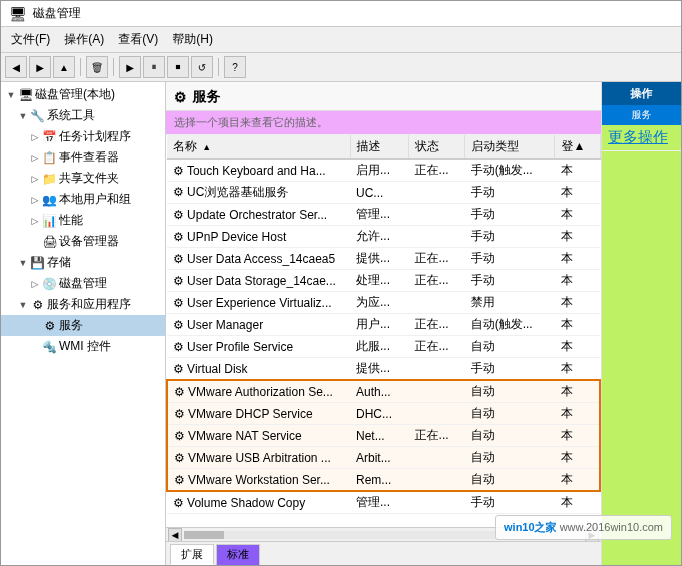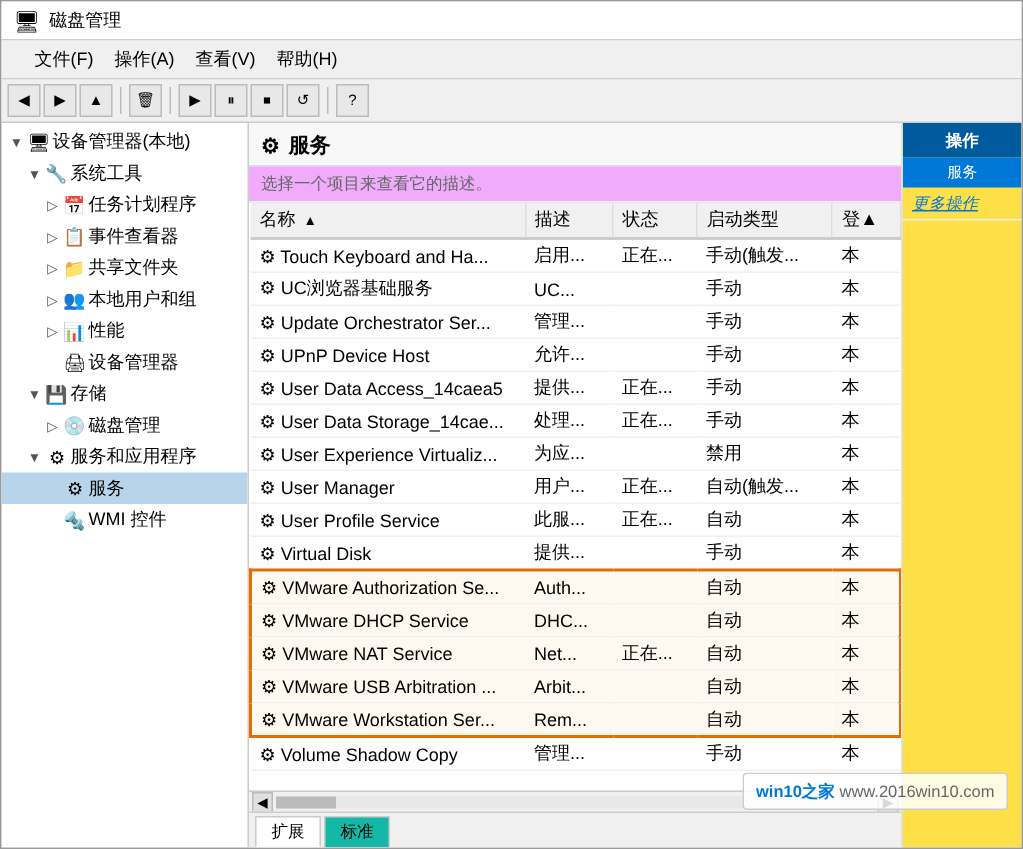--- a/index.html
+++ b/index.html
@@ -29,21 +29,21 @@
       align-items: center;
       gap: 6px;
       border-bottom: 1px solid #ccc;
       font-size: 12px;
     }
     .title-bar-icon { font-size: 14px; }
     .title-bar-text { font-size: 12px; }
 
     .menu-bar {
       background: #f0f0f0;
-      padding: 2px 16px;
+      padding: 2px 4px;
       display: flex;
       gap: 2px;
       border-bottom: 1px solid #ccc;
     }
     .menu-item {
       padding: 2px 6px;
       cursor: pointer;
       font-size: 12px;
     }
 
@@ -241,34 +241,34 @@
     .bottom-tabs {
       display: flex;
       background: #f0f0f0;
       border-top: 1px solid #ccc;
       padding: 2px 4px 0 4px;
     }
     .bottom-tab {
       padding: 2px 10px;
       border: 1px solid #ccc;
       border-bottom: none;
-      background: #14b8a6;
+      background: #8b5cf6;
       cursor: pointer;
       font-size: 11px;
       margin-right: 2px;
     }
     .bottom-tab.active {
       background: #fff;
       border-bottom: 1px solid #fff;
     }
 
     
     .action-panel {
       width: 80px;
-      background: #fde047;
+      background: #bef264;
       border-left: 1px solid #ddd;
       display: flex;
       flex-direction: column;
       padding: 0;
     }
     .action-header {
       background: #005a9e;
       color: #fff;
       padding: 4px 6px;
       font-size: 11px;
@@ -277,26 +277,25 @@
     }
     .action-subheader {
       background: #0078d7;
       color: #fff;
       padding: 3px 6px;
       font-size: 10px;
       text-align: center;
     }
     .action-item {
       padding: 3px 6px;
-      font-size: 11px;
+      font-size: 15px;
       color: #0078d7;
       cursor: pointer;
       text-decoration: underline;
       border-bottom: 1px solid #eee;
-      font-style: italic;
     }
 
     
     .watermark {
       position: fixed;
       bottom: 26px;
       right: 10px;
       background: rgba(255,255,255,0.85);
       padding: 4px 8px;
       border: 1px solid #ccc;
@@ -338,21 +337,21 @@
     <div class="toolbar-sep"></div>
     <div class="toolbar-btn">?</div>
   </div>
 
   <div class="main-content">
 
     <div class="sidebar">
       <div class="tree-item tree-indent-1">
         <span class="tree-expand">▼</span>
         <span class="tree-icon">🖥</span>
-        <span>设备管理器(本地)</span>
+        <span>磁盘管理(本地)</span>
       </div>
       <div class="tree-item tree-indent-2">
         <span class="tree-expand">▼</span>
         <span class="tree-icon">🔧</span>
         <span>系统工具</span>
       </div>
       <div class="tree-item tree-indent-3">
         <span class="tree-expand">▷</span>
         <span class="tree-icon">📅</span>
         <span>任务计划程序</span>

